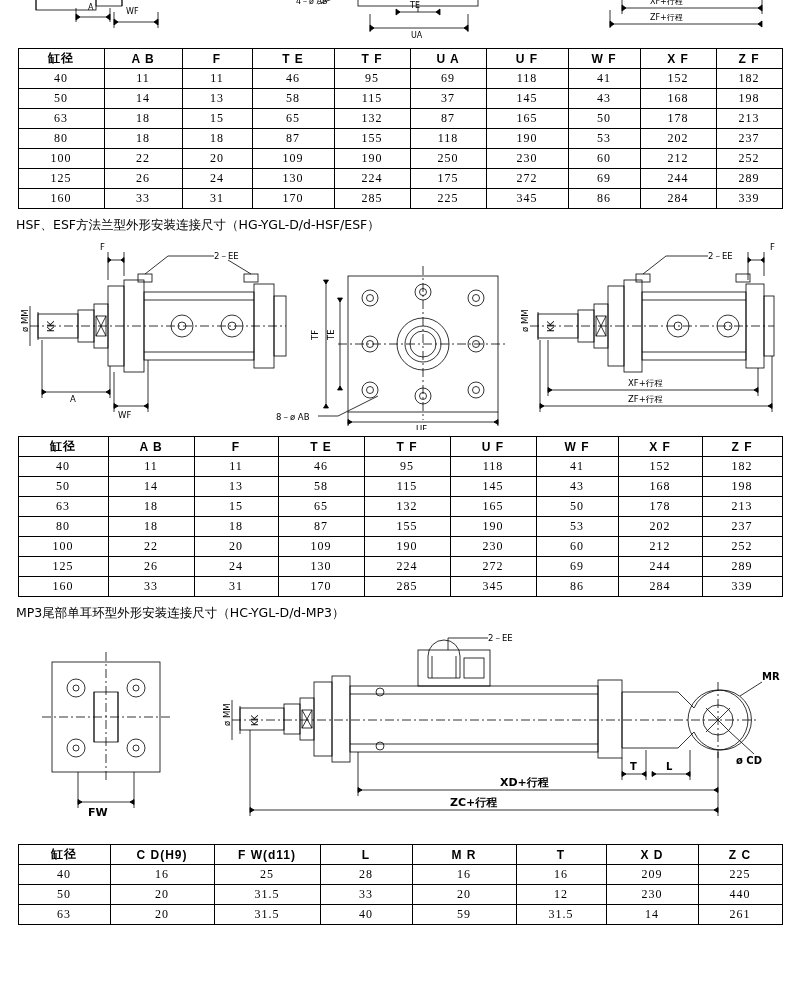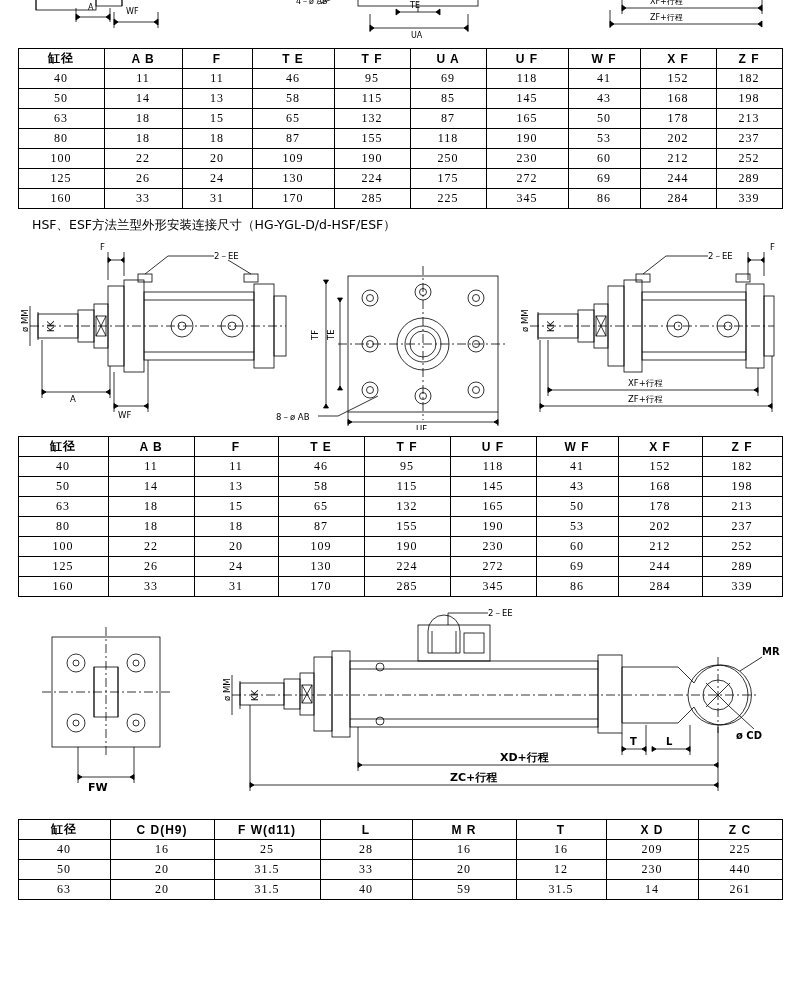--- a/index.html
+++ b/index.html
@@ -20,21 +20,21 @@
     text-align:center;
     font-size:12px;
     letter-spacing:1px;
     height:19px;
     padding:0;
     font-weight:normal;
     font-family:"Liberation Serif","DejaVu Serif",serif;
   }
   table.spec thead td{font-weight:bold;font-family:"Liberation Sans",sans-serif;font-size:12px;text-align:center;}
   .caption{
-    font-size:12.5px;margin:8px 0 4px 32px;color:#000;
+    font-size:12.5px;margin:8px 0 4px 16px;color:#000;
     font-family:"DejaVu Sans","Liberation Sans",sans-serif;
   }
 
   
   .drawing{position:relative;width:764px;margin:0 auto;background:#fff;}
   .dwg-svg{display:block;}
   .tbl-wrap{padding:0;}
 </style>
 </head>
 <body>
@@ -144,21 +144,21 @@
           <td>41</td>
           <td>152</td>
           <td>182</td>
         </tr>
         <tr>
           <td>50</td>
           <td>14</td>
           <td>13</td>
           <td>58</td>
           <td>115</td>
-          <td>85</td>
+          <td>37</td>
           <td>145</td>
           <td>43</td>
           <td>168</td>
           <td>198</td>
         </tr>
         <tr>
           <td>63</td>
           <td>18</td>
           <td>15</td>
           <td>65</td>
@@ -487,20 +487,21 @@
           <td>285</td>
           <td>345</td>
           <td>86</td>
           <td>284</td>
           <td>339</td>
         </tr>
       </tbody>
     </table>
   </div>
 
+  <div class="caption">MP3尾部单耳环型外形安装连接尺寸（HC-YGL-D/d-MP3）</div>
 
   <div class="drawing" style="height:210px;margin-top:8px;">
     <svg class="dwg-svg" width="764" height="210" viewBox="0 0 764 210">
       <g stroke="#000" fill="none" stroke-width="0.8">
 
         <rect x="34" y="32" width="108" height="110"></rect>
         <line x1="88" y1="22" x2="88" y2="152" stroke-dasharray="9,3,2,3"></line>
         <line x1="24" y1="87" x2="152" y2="87" stroke-dasharray="9,3,2,3"></line>
         <circle cx="58" cy="58" r="9"></circle>
           <circle cx="58" cy="58" r="3"></circle>

